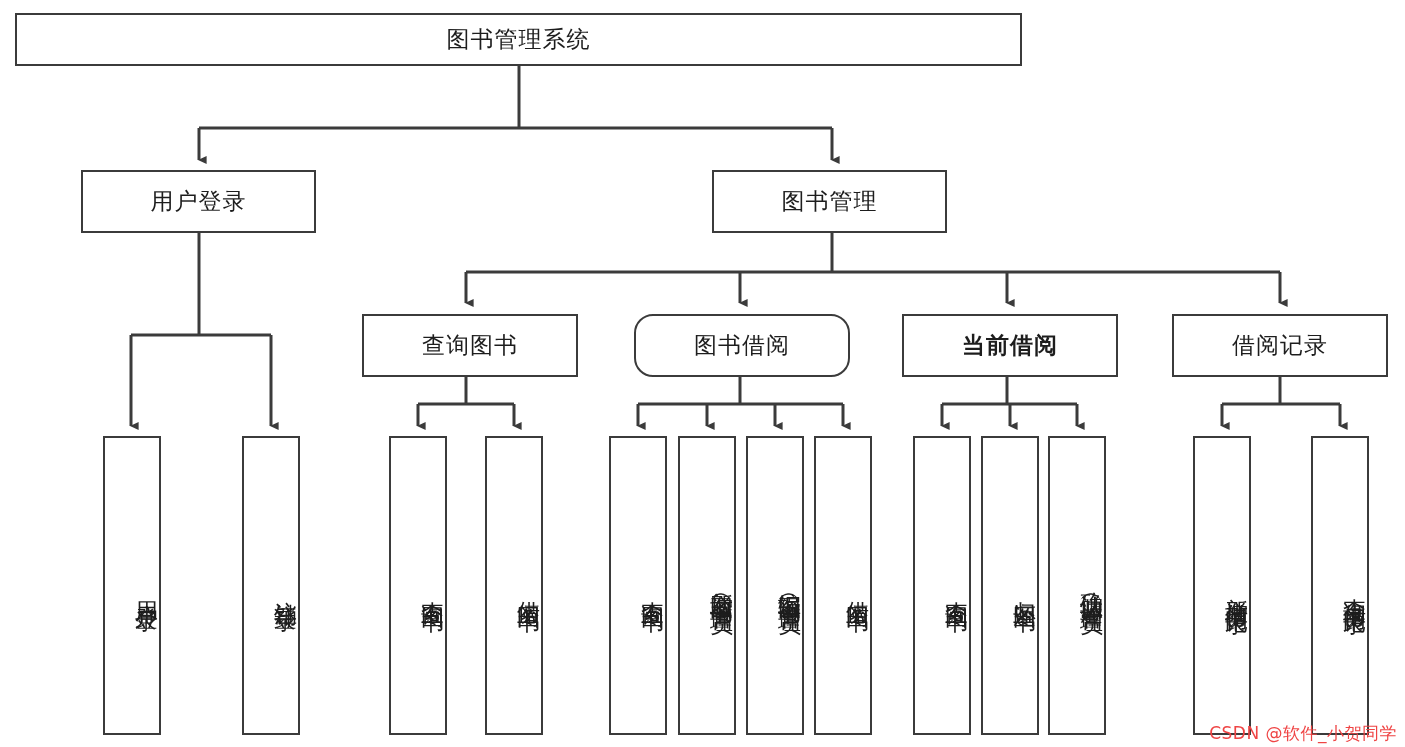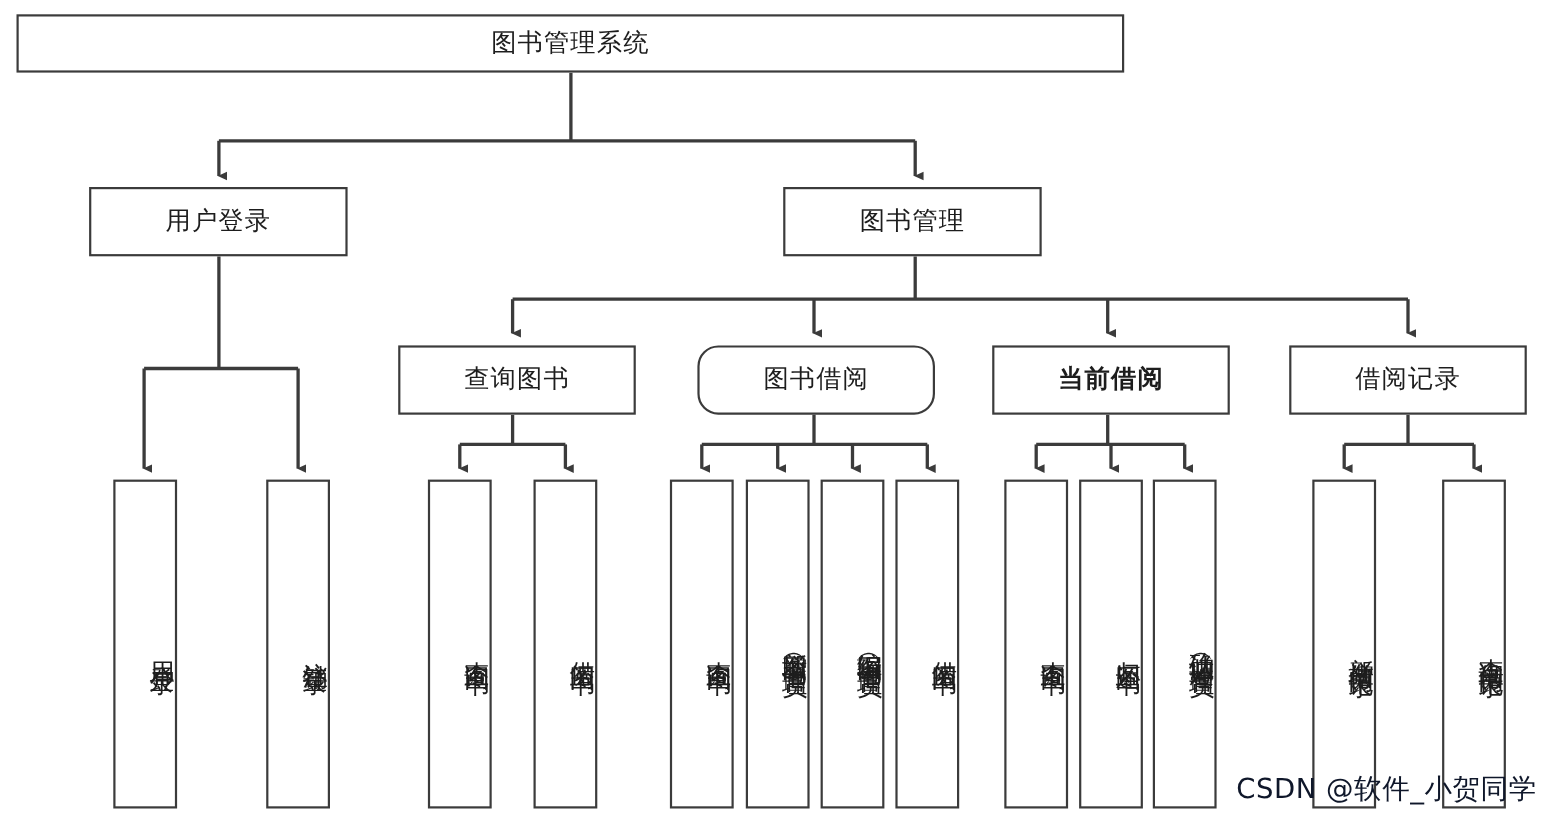--- a/index.html
+++ b/index.html
@@ -58,23 +58,23 @@
     justify-content: center;
     padding-top: 6px;
     white-space: normal;
   }
   .node.vertical.tall-text {
     padding-top: 4px;
   }
   .watermark {
     position: absolute;
     right: 8px;
-    bottom: 12px;
-    font-size: 25px;
-    color: #0f172a;
+    bottom: 0;
+    font-size: 17px;
+    color: #ef4444;
     letter-spacing: 0.5px;
     white-space: nowrap;
     user-select: none;
   }
 </style>
 </head>
 <body>
 
 <div id="diagram-root">
 

